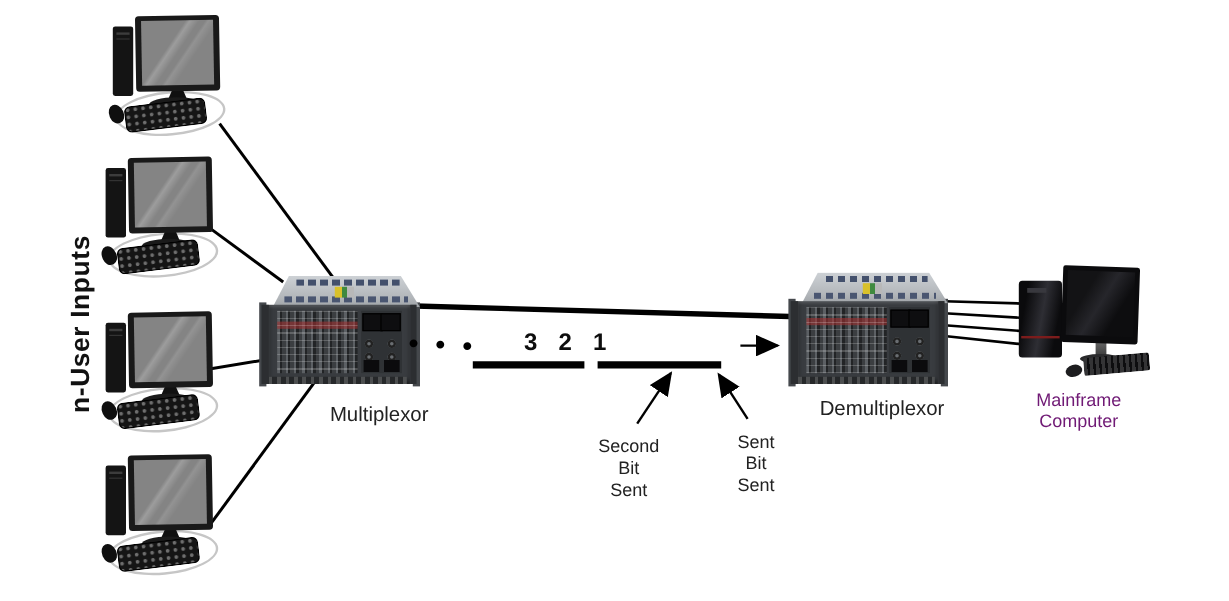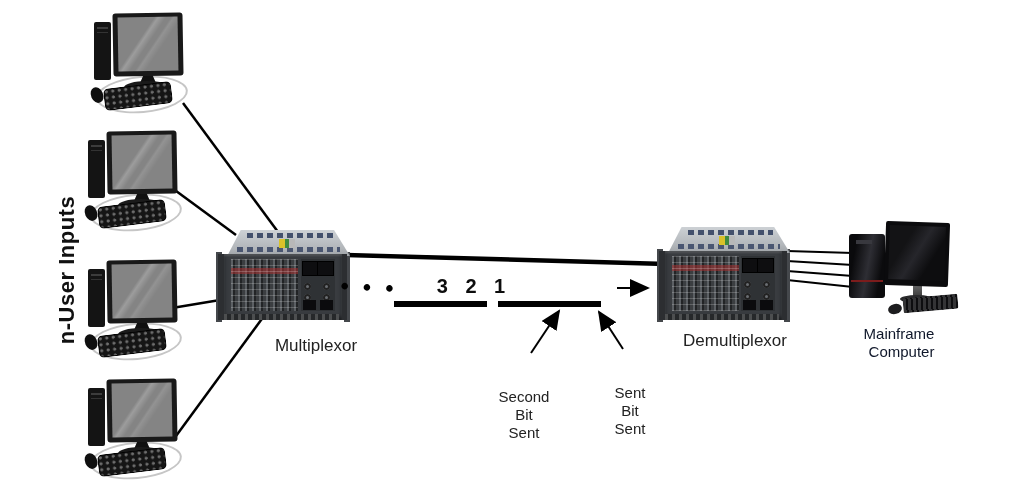--- a/index.html
+++ b/index.html
@@ -14,29 +14,29 @@
   .vlabel{
     left:67px;top:270px;transform:translate(-50%,-50%) rotate(-90deg);
     font-size:22px;font-weight:bold;white-space:nowrap;letter-spacing:.5px;color:#111;
   }
   .h-outputs{left:827px;top:205px;transform:translate(-50%,-50%);
     font-size:21px;font-weight:bold;white-space:nowrap;color:#111;}
   .devlabel{transform:translate(-50%,-50%);font-size:17px;white-space:nowrap;color:#222;}
   .mux-label{left:316px;top:346px;text-align:center;}
   .demux-label{left:735px;top:341px;}
   .mainframe-label{left:899px;top:343px;transform:translate(-50%,-50%);
-    font-size:15px;line-height:18px;text-align:right;color:#0f172a;}
+    font-size:15px;line-height:18px;text-align:center;color:#701a75;}
   .bits{transform:translateX(-50%);font-size:20px;font-weight:bold;
     letter-spacing:6px;white-space:nowrap;color:#0d0d0d;}
   .bits1{left:474px;top:275px;}
   .bits2{left:551px;top:275px;}
   .dots{left:369px;top:274px;transform:translateX(-50%) rotate(3deg);
     font-size:23px;font-weight:bold;letter-spacing:4px;color:#000;white-space:nowrap;}
   .bitnote{transform:translateX(-50%);font-size:15px;line-height:18px;
-    text-align:center;color:#222;margin-top:24px;}
+    text-align:center;color:#222;}
   .bitnote span{display:block;}
   .second-note{left:524px;top:364px;}
   .first-note{left:630px;top:360px;}
 
   
   .pc{width:102px;height:100px;}
   .pc .tower{position:absolute;left:6px;top:9px;width:17px;height:58px;background:#141414;border-radius:2px;}
   .pc .tower:before{content:"";position:absolute;left:3px;top:5px;right:3px;height:2px;background:#3c3c3c;}
   .pc .tower:after{content:"";position:absolute;left:3px;top:10px;right:3px;height:1px;background:#333;}
   .pc .monitor{position:absolute;left:25px;top:0;width:70px;height:63px;background:#191919;border-radius:3px;transform:rotate(-1deg);}

